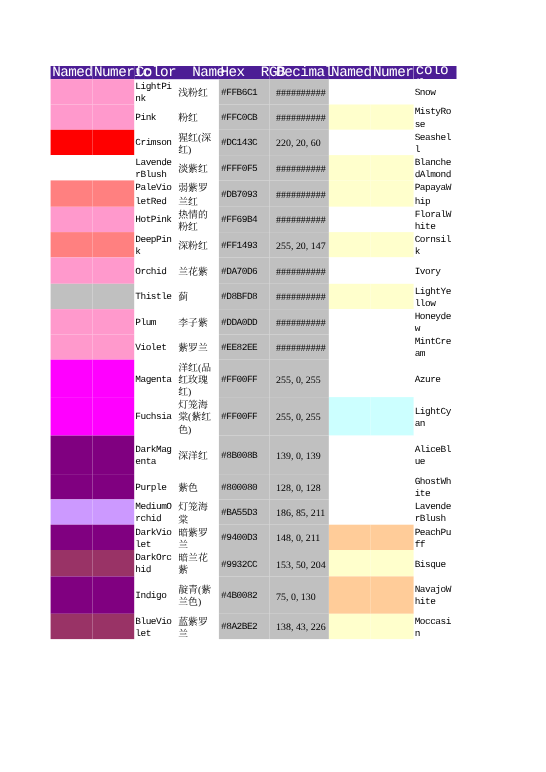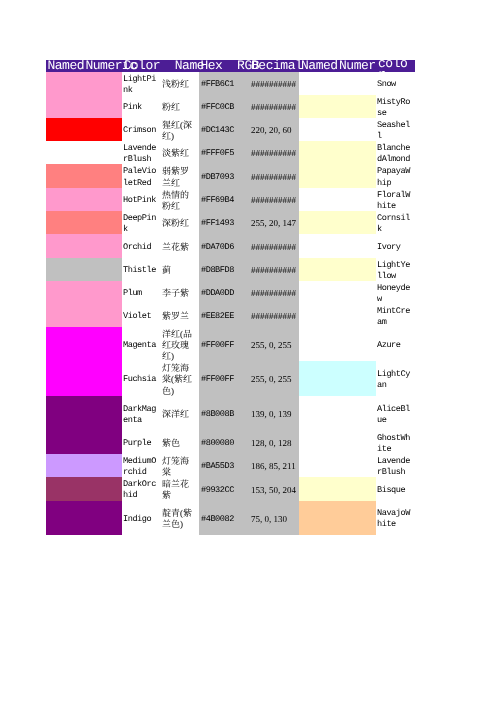--- a/index.html
+++ b/index.html
@@ -404,20 +404,41 @@
           </td>
  <td class="ser gray dc">
             <span class="tx">186, 85, 211</span>
           </td>
  <td class="sw r16"></td>
  <td class="sw r16"></td>
  <td class="mono rn">
             <span class="tx">LavenderBlush</span>
           </td>
 </tr>
+<tr style="height:23px">
+ <td class="sw s17"></td>
+ <td class="sw s17"></td>
+ <td class="mono en">
+            <span class="tx">DarkViolet</span>
+          </td>
+ <td class="cn">
+            <span class="tx">暗紫罗兰</span>
+          </td>
+ <td class="mono gray hx">
+            <span class="tx">#9400D3</span>
+          </td>
+ <td class="ser gray dc">
+            <span class="tx">148, 0, 211</span>
+          </td>
+ <td class="sw r17"></td>
+ <td class="sw r17"></td>
+ <td class="mono rn">
+            <span class="tx">PeachPuff</span>
+          </td>
+</tr>
 <tr style="height:23.5px">
  <td class="sw s18"></td>
  <td class="sw s18"></td>
  <td class="mono en">
             <span class="tx">DarkOrchid</span>
           </td>
  <td class="cn">
             <span class="tx">暗兰花紫</span>
           </td>
  <td class="mono gray hx">
@@ -444,17 +465,38 @@
  <td class="mono gray hx">
             <span class="tx">#4B0082</span>
           </td>
  <td class="ser gray dc">
             <span class="tx">75, 0, 130</span>
           </td>
  <td class="sw r19"></td>
  <td class="sw r19"></td>
  <td class="mono rn">
             <span class="tx">NavajoWhite</span>
+          </td>
+</tr>
+<tr style="height:23px">
+ <td class="sw s20"></td>
+ <td class="sw s20"></td>
+ <td class="mono en">
+            <span class="tx">BlueViolet</span>
+          </td>
+ <td class="cn">
+            <span class="tx">蓝紫罗兰</span>
+          </td>
+ <td class="mono gray hx">
+            <span class="tx">#8A2BE2</span>
+          </td>
+ <td class="ser gray dc">
+            <span class="tx">138, 43, 226</span>
+          </td>
+ <td class="sw r20"></td>
+ <td class="sw r20"></td>
+ <td class="mono rn">
+            <span class="tx">Moccasin</span>
           </td>
 </tr>
 </tbody>
 </table>
 </div>
 
 </body></html>

